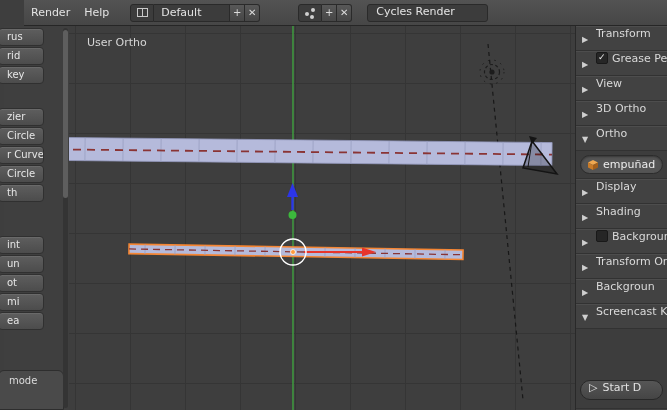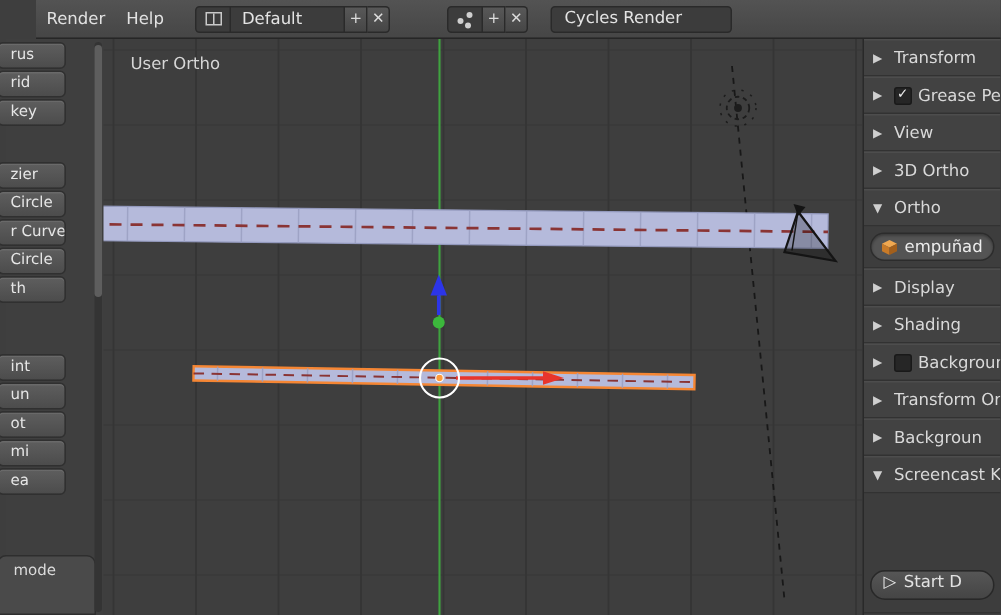--- a/index.html
+++ b/index.html
@@ -49,21 +49,21 @@
     background-image:
       linear-gradient(to right, #353535 1px, transparent 1px),
       linear-gradient(to bottom, #353535 1px, transparent 1px);
     background-size:55px 50px; background-position:10px 7px; }
   .view-label { position:absolute; top:10px; left:22px; color:#d6d6d6; font-size:11px; }
   .scene-svg { position:absolute; top:0; left:0; }
 
   
   .npanel { position:absolute; top:26px; left:575px; width:92px; height:384px;
     background:#404040; border-left:1px solid #292929; z-index:3; }
-  .nsection { height:25px; display:flex; align-items:center; gap:4px; padding-left:6px;
+  .nsection { height:25px; display:flex; gap:4px; padding-left:6px;
     background:#424242; border-top:1px solid #4d4d4d; border-bottom:1px solid #323232;
     cursor:default; overflow:hidden; }
   .tri { width:10px; flex:0 0 10px; font-size:8px; color:#cfcfcf; line-height:25px; }
   .tri.collapsed::before { content:"\25B6"; }
   .tri.expanded::before { content:"\25BC"; }
   .cbox { width:12px; height:12px; flex:0 0 12px; background:#262626; border:1px solid #191919;
     border-radius:2px; position:relative; }
   .cbox.checked::after { content:"\2713"; position:absolute; left:1px; top:-1px; font-size:9px; color:#eaeaea; }
   .nlabel { white-space:nowrap; overflow:hidden; color:#d9d9d9; }
   .ncontent { background:#3d3d3d; border-bottom:1px solid #323232; padding:4px; }

